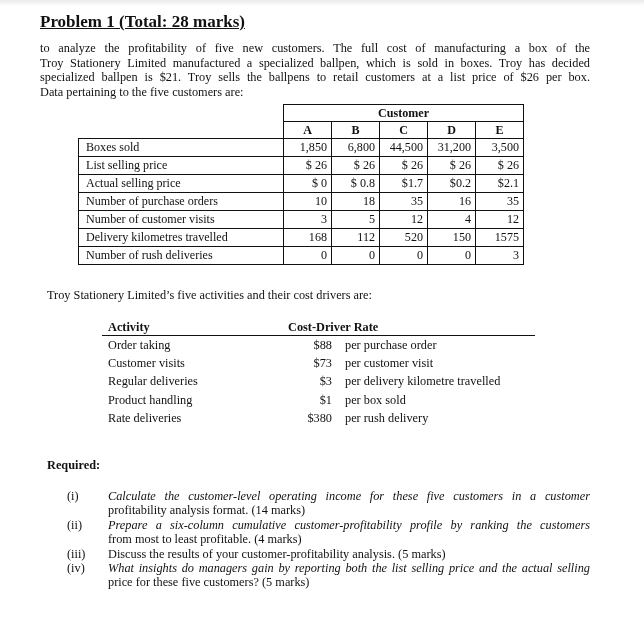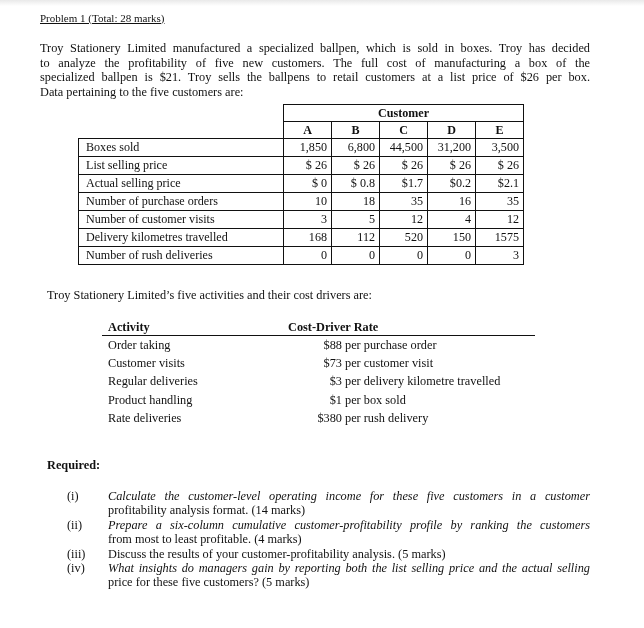--- a/index.html
+++ b/index.html
@@ -3,22 +3,22 @@
 <meta charset="utf-8">
 <style>
   html, body { margin: 0; padding: 0; background: #ffffff; }
   body {
     width: 644px; height: 628px; position: relative; overflow: hidden;
     font-family: "Liberation Serif", "DejaVu Serif", serif;
     color: #111; font-size: 12.3px;
   }
   .topbar { position: absolute; left: 0; top: 0; width: 644px; height: 6px;
     background: linear-gradient(#e9e9e9, #ffffff); }
-  .title { position: absolute; left: 40px; top: 12px; font-weight: normal;
-    font-size: 11px; text-decoration: underline; }
+  .title { position: absolute; left: 40px; top: 12px; font-weight: bold;
+    font-size: 17px; text-decoration: underline; }
   .intro { position: absolute; left: 40px; top: 41px; width: 550px;
     line-height: 14.6px; text-align: justify; font-size: 12.3px; }
   .intro .last { text-align: left; }
 
   
   table.cust { position: absolute; left: 78px; top: 104px;
     border-collapse: collapse; font-size: 12.1px; }
   table.cust td { border: 1px solid #111; padding: 0 4px; height: 17px;
     line-height: 17px; text-align: right; white-space: nowrap; }
   table.cust td.lbl { text-align: left; width: 193px; padding-left: 7px; }
@@ -28,41 +28,41 @@
   table.cust tr.rowh td { height: 16px; line-height: 16px; margin-top: 31px; }
 
   .act-intro { position: absolute; left: 47px; top: 288px; }
 
   .act { position: absolute; left: 102px; top: 320px; width: 433px; }
   .act .head { position: relative; height: 15px; border-bottom: 1.3px solid #111; font-weight: bold; font-family: Liberation Serif, serif; }
   .act .head span { position: absolute; top: 0; }
   .act .row { position: relative; height: 18.2px; line-height: 18.2px; }
   .act .row span { position: absolute; top: 0; white-space: nowrap; }
   .act .c1 { left: 6px; }
-  .act .rate { left: 168px; width: 72px; text-align: right; }
+  .act .rate { left: 158px; width: 72px; text-align: right; }
   .act .desc { left: 243px; }
 
   .req { position: absolute; left: 47px; top: 458px; font-weight: bold; text-align: right; }
   .items { position: absolute; left: 0; top: 489px; width: 644px; }
   .item { position: relative; }
   .item .n { position: absolute; left: 67px; top: 0; }
   .item .t { margin-left: 108px; width: 482px; line-height: 14.4px; }
   .item .t .j { text-align: justify; text-align-last: justify; display: block; font-style: italic; }
   .b { font-weight: normal; }
 </style>
 </head>
 <body>
 
 <div class="topbar"></div>
 
 <div class="title">Problem 1 (Total: 28 marks)</div>
 
 <div class="intro">
+  <div style="text-align:justify;text-align-last:justify">to analyze the profitability of five new customers. The full cost of manufacturing a box of the</div>
   <div style="text-align:justify;text-align-last:justify">Troy Stationery Limited manufactured a specialized ballpen, which is sold in boxes. Troy has decided</div>
-  <div style="text-align:justify;text-align-last:justify">to analyze the profitability of five new customers. The full cost of manufacturing a box of the</div>
   <div style="text-align:justify;text-align-last:justify">specialized ballpen is $21. Troy sells the ballpens to retail customers at a list price of $26 per box.</div>
   <div class="last">Data pertaining to the five customers are:</div>
 </div>
 
 <table class="cust">
   <tbody>
       <tr class="rowh">
     <td class="blank lbl"></td>
     <td class="hdr" colspan="5">Customer</td>
   </tr>

